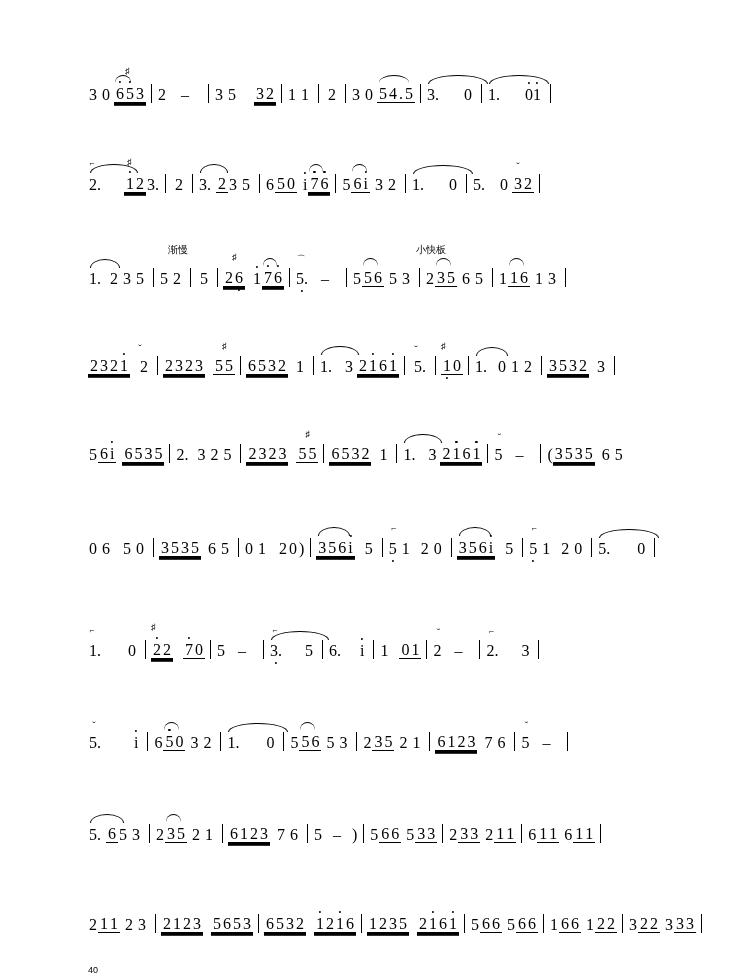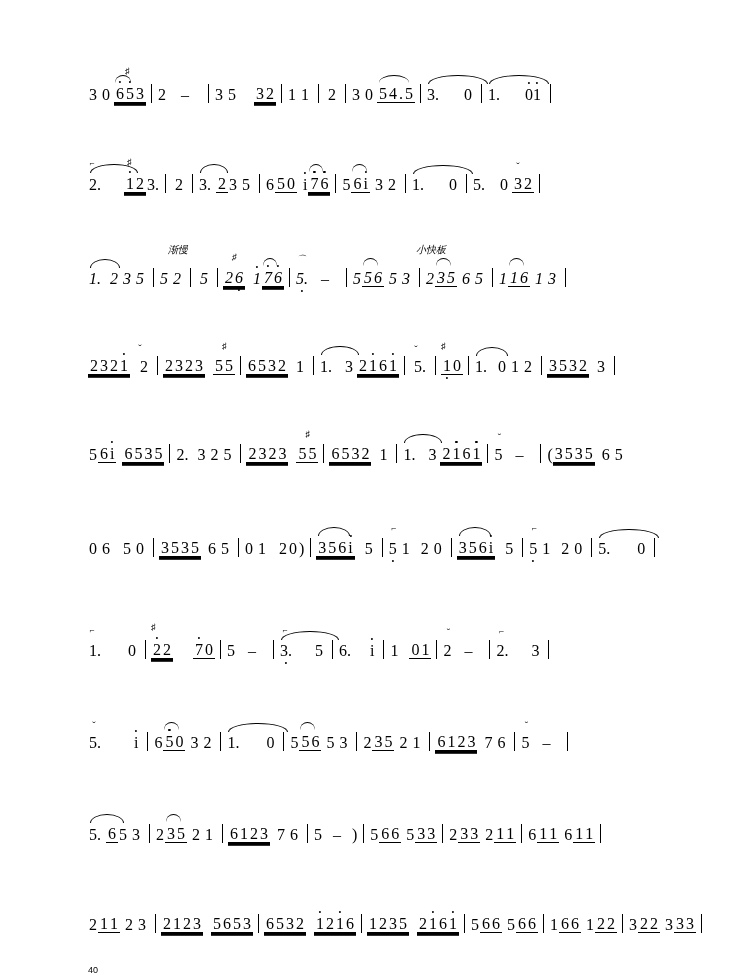--- a/index.html
+++ b/index.html
@@ -259,21 +259,21 @@
       <span class="m" style="position:relative;">
         <span class="n">5.</span>
         <span class="n sp" style="padding-left:14px;">0</span>
         <span class="grp u1"><span class="n">3</span><span class="n">2</span></span>
         <span class="checkmark" style="left:46px; top:-13px;">ˇ</span>
       </span>
       <span class="bar"></span>
     </div>
   </div>
 
-  <div class="system" style="top:243px;font-style:italic;">
+  <div class="system" style="top:243px;">
     <div class="annot" style="left:80px; top:0px;">渐慢</div>
     <div class="annot" style="left:328px; top:0px;">小快板</div>
     <div class="staffline" style="left:0; top:25px;">
       <span class="m" style="position:relative;">
         <span class="n">1.</span>
         <span class="n sp" style="padding-left:8px;">2</span>
         <span class="n">3</span>
         <span class="n sp">5</span>
         <span class="slur" style="left:2px; width:28px; top:-11px;"></span>
       </span>
@@ -510,21 +510,21 @@
         <span class="vmark" style="left:4px; top:-16px;">⌐</span>
         <span class="n">1.</span>
         <span class="n sp" style="padding-left:26px;">0</span>
       </span>
       <span class="bar"></span>
       <span class="m" style="position:relative;">
         <span class="grp u2" style="position:relative;">
           <span class="n dotup">2</span><span class="n">2</span>
           <span class="tiny" style="position:absolute; left:0px; top:-18px;">♯</span>
         </span>
-        <span class="grp u1" style="margin-left:20px;"><span class="n dotup">7</span><span class="n">0</span></span>
+        <span class="grp u1" style="margin-left:10px;"><span class="n dotup">7</span><span class="n">0</span></span>
       </span>
       <span class="bar"></span>
       <span class="m">
         <span class="n">5</span>
         <span class="n sp" style="padding:0 12px;">–</span>
       </span>
       <span class="bar"></span>
       <span class="m" style="position:relative;">
         <span class="vmark" style="left:6px; top:-16px;">⌐</span>
         <span class="n dotdn">3.</span>

